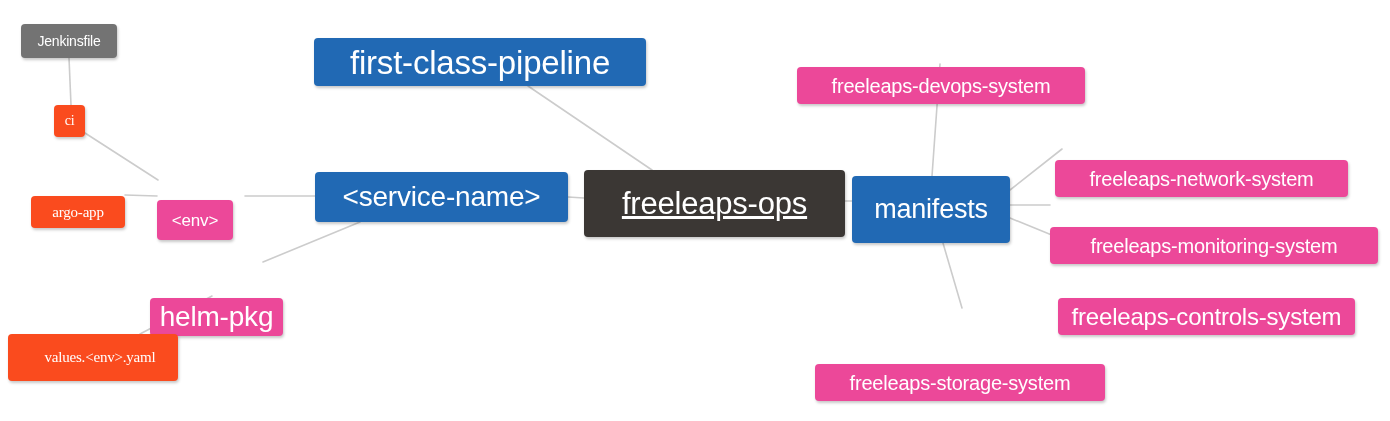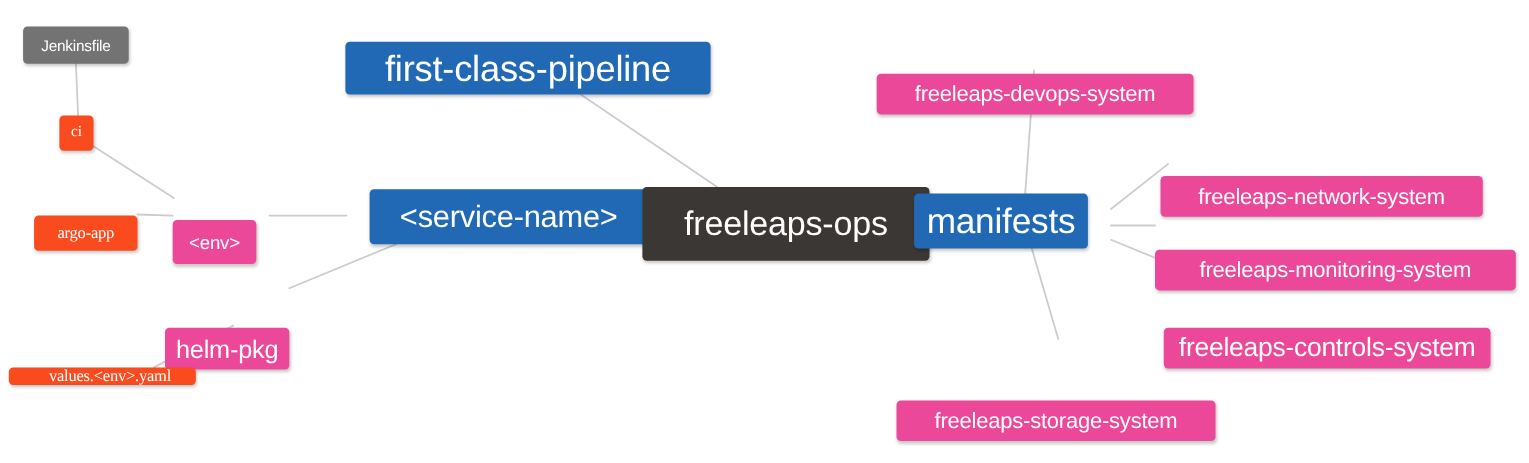--- a/index.html
+++ b/index.html
@@ -31,21 +31,21 @@
     align-items: center;
     justify-content: center;
     box-sizing: border-box;
     border-radius: 4px;
     color: #ffffff;
     white-space: nowrap;
     box-shadow: 1px 2px 3px rgba(0,0,0,0.22);
     letter-spacing: -0.2px;
     line-height: 1;
   }
-  .n-root    { background: #3b3734; }
+  .n-root    { background: #3b3734; text-decoration: underline; }
   .n-blue    { background: #2169b4; }
   .n-green   { background: #ec4899; margin-top: 40px; }
   .n-orange  { background: #737373; }
   .n-red     { background: #fa4b1e; font-family: Liberation Serif, serif; }
 </style>
 </head>
 <body>
 
 <div id="canvas">
   <svg id="edges" xmlns="http://www.w3.org/2000/svg" viewBox="0 0 1390 421">
@@ -62,25 +62,25 @@
       <line x1="1010" y1="190" x2="1062" y2="149" stroke="#cccccc" stroke-width="1.6" stroke-linecap="round"></line>
       <line x1="1010" y1="205" x2="1050" y2="205" stroke="#cccccc" stroke-width="1.6" stroke-linecap="round"></line>
       <line x1="1010" y1="218" x2="1108" y2="258" stroke="#cccccc" stroke-width="1.6" stroke-linecap="round"></line>
       <line x1="938" y1="226" x2="962" y2="308" stroke="#cccccc" stroke-width="1.6" stroke-linecap="round"></line>
     </svg>
   <div id="nodes">
       <div class="node n-orange" style="left: 21px; top: 24px; width: 96px; height: 34px; font-size: 14px;">Jenkinsfile</div>
       <div class="node n-red" style="left: 54px; top: 105px; width: 31px; height: 32px; font-size: 14px;">ci</div>
       <div class="node n-red" style="left: 31px; top: 178px; width: 94px; height: 32px; font-size: 15px; margin-top: 18px;">argo-app</div>
       <div class="node n-green" style="left: 157px; top: 160px; width: 76px; height: 40px; font-size: 17px;">&lt;env&gt;</div>
-      <div class="node n-green" style="left: 150px; top: 258px; width: 113px; height: 38px; font-size: 23px;">helm-pkg</div>
-      <div class="node n-red" style="left: 8px; top: 334px; width: 170px; height: 16px; font-size: 15px; padding-left: 14px;">values.&lt;env&gt;.yaml</div>
+      <div class="node n-green" style="left: 150px; top: 258px; width: 133px; height: 38px; font-size: 28px;">helm-pkg</div>
+      <div class="node n-red" style="left: 8px; top: 334px; width: 170px; height: 47px; font-size: 15px; padding-left: 14px;">values.&lt;env&gt;.yaml</div>
       <div class="node n-blue" style="left: 314px; top: 38px; width: 332px; height: 48px; font-size: 33px;">first-class-pipeline</div>
-      <div class="node n-blue" style="left: 315px; top: 172px; width: 253px; height: 50px; font-size: 28px; margin-left: 21px;">&lt;service-name&gt;</div>
+      <div class="node n-blue" style="left: 315px; top: 172px; width: 253px; height: 50px; font-size: 28px;">&lt;service-name&gt;</div>
       <div class="node n-root" style="left: 584px; top: 170px; width: 261px; height: 67px; font-size: 31px;">freeleaps-ops</div>
-      <div class="node n-blue" style="left: 831px; top: 176px; width: 158px; height: 50px; font-size: 32px;">manifests</div>
+      <div class="node n-blue" style="left: 852px; top: 176px; width: 158px; height: 67px; font-size: 27px;">manifests</div>
       <div class="node n-green" style="left: 797px; top: 27px; width: 288px; height: 37px; font-size: 20px;">freeleaps-devops-system</div>
       <div class="node n-green" style="left: 1055px; top: 120px; width: 293px; height: 37px; font-size: 20px;">freeleaps-network-system</div>
       <div class="node n-green" style="left: 1050px; top: 187px; width: 328px; height: 37px; font-size: 20px;">freeleaps-monitoring-system</div>
       <div class="node n-green" style="left: 1058px; top: 258px; width: 297px; height: 37px; font-size: 24px;">freeleaps-controls-system</div>
       <div class="node n-green" style="left: 815px; top: 324px; width: 290px; height: 37px; font-size: 20px;">freeleaps-storage-system</div>
     </div>
 </div>
 
 </body></html>

